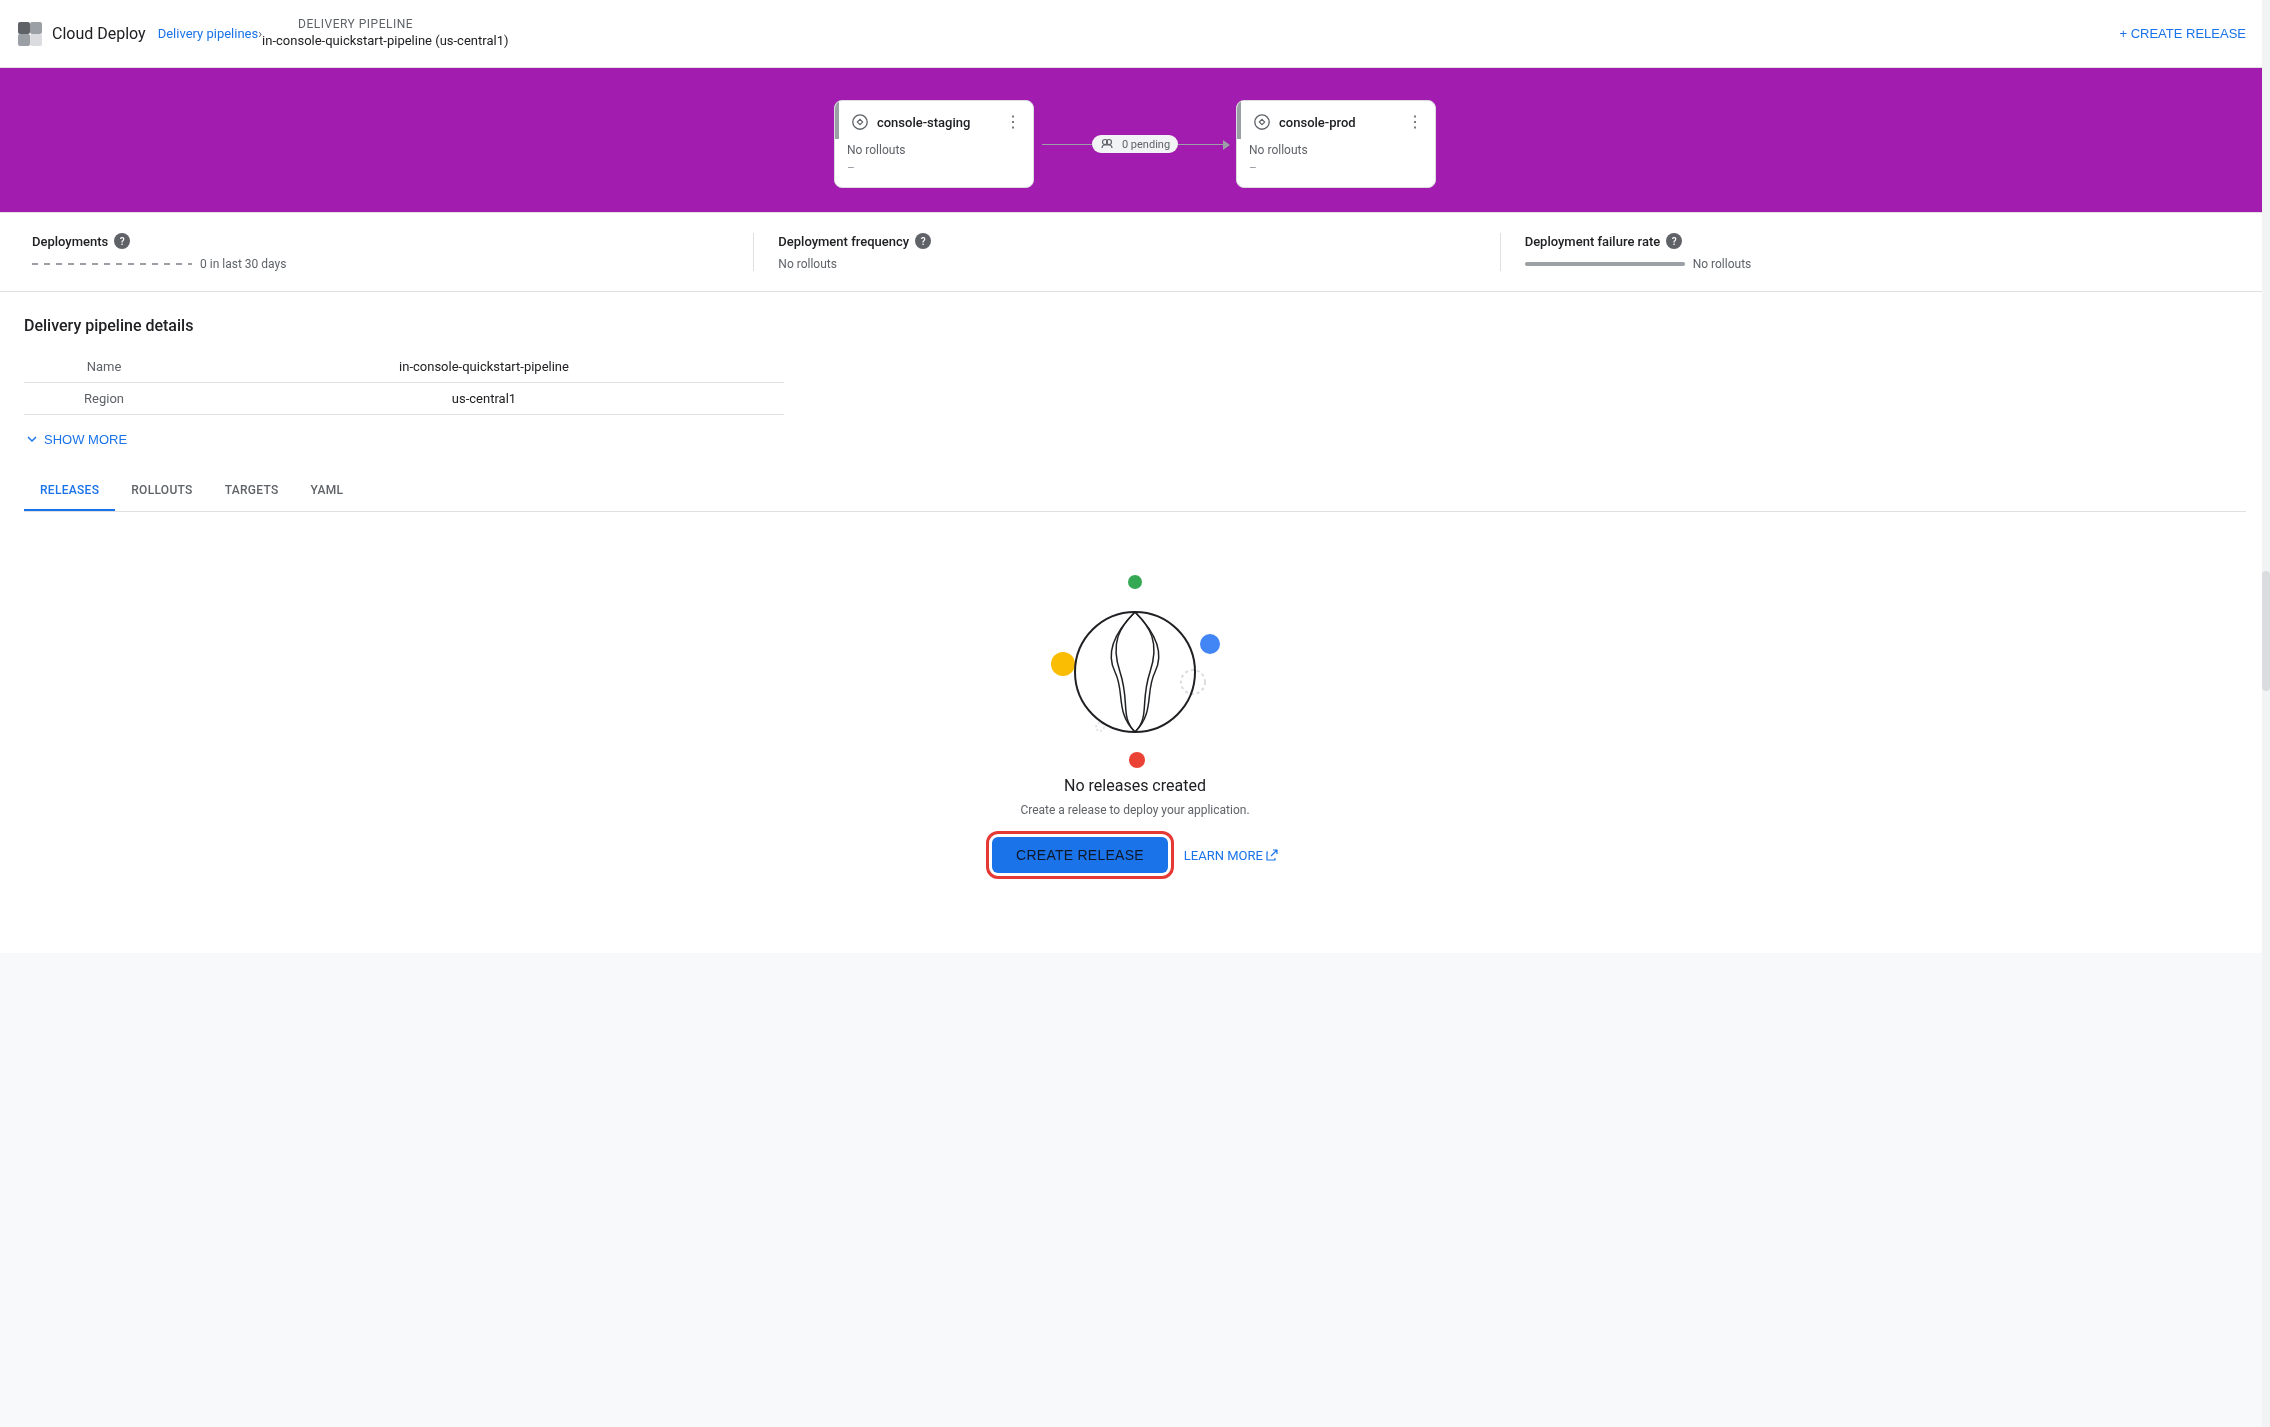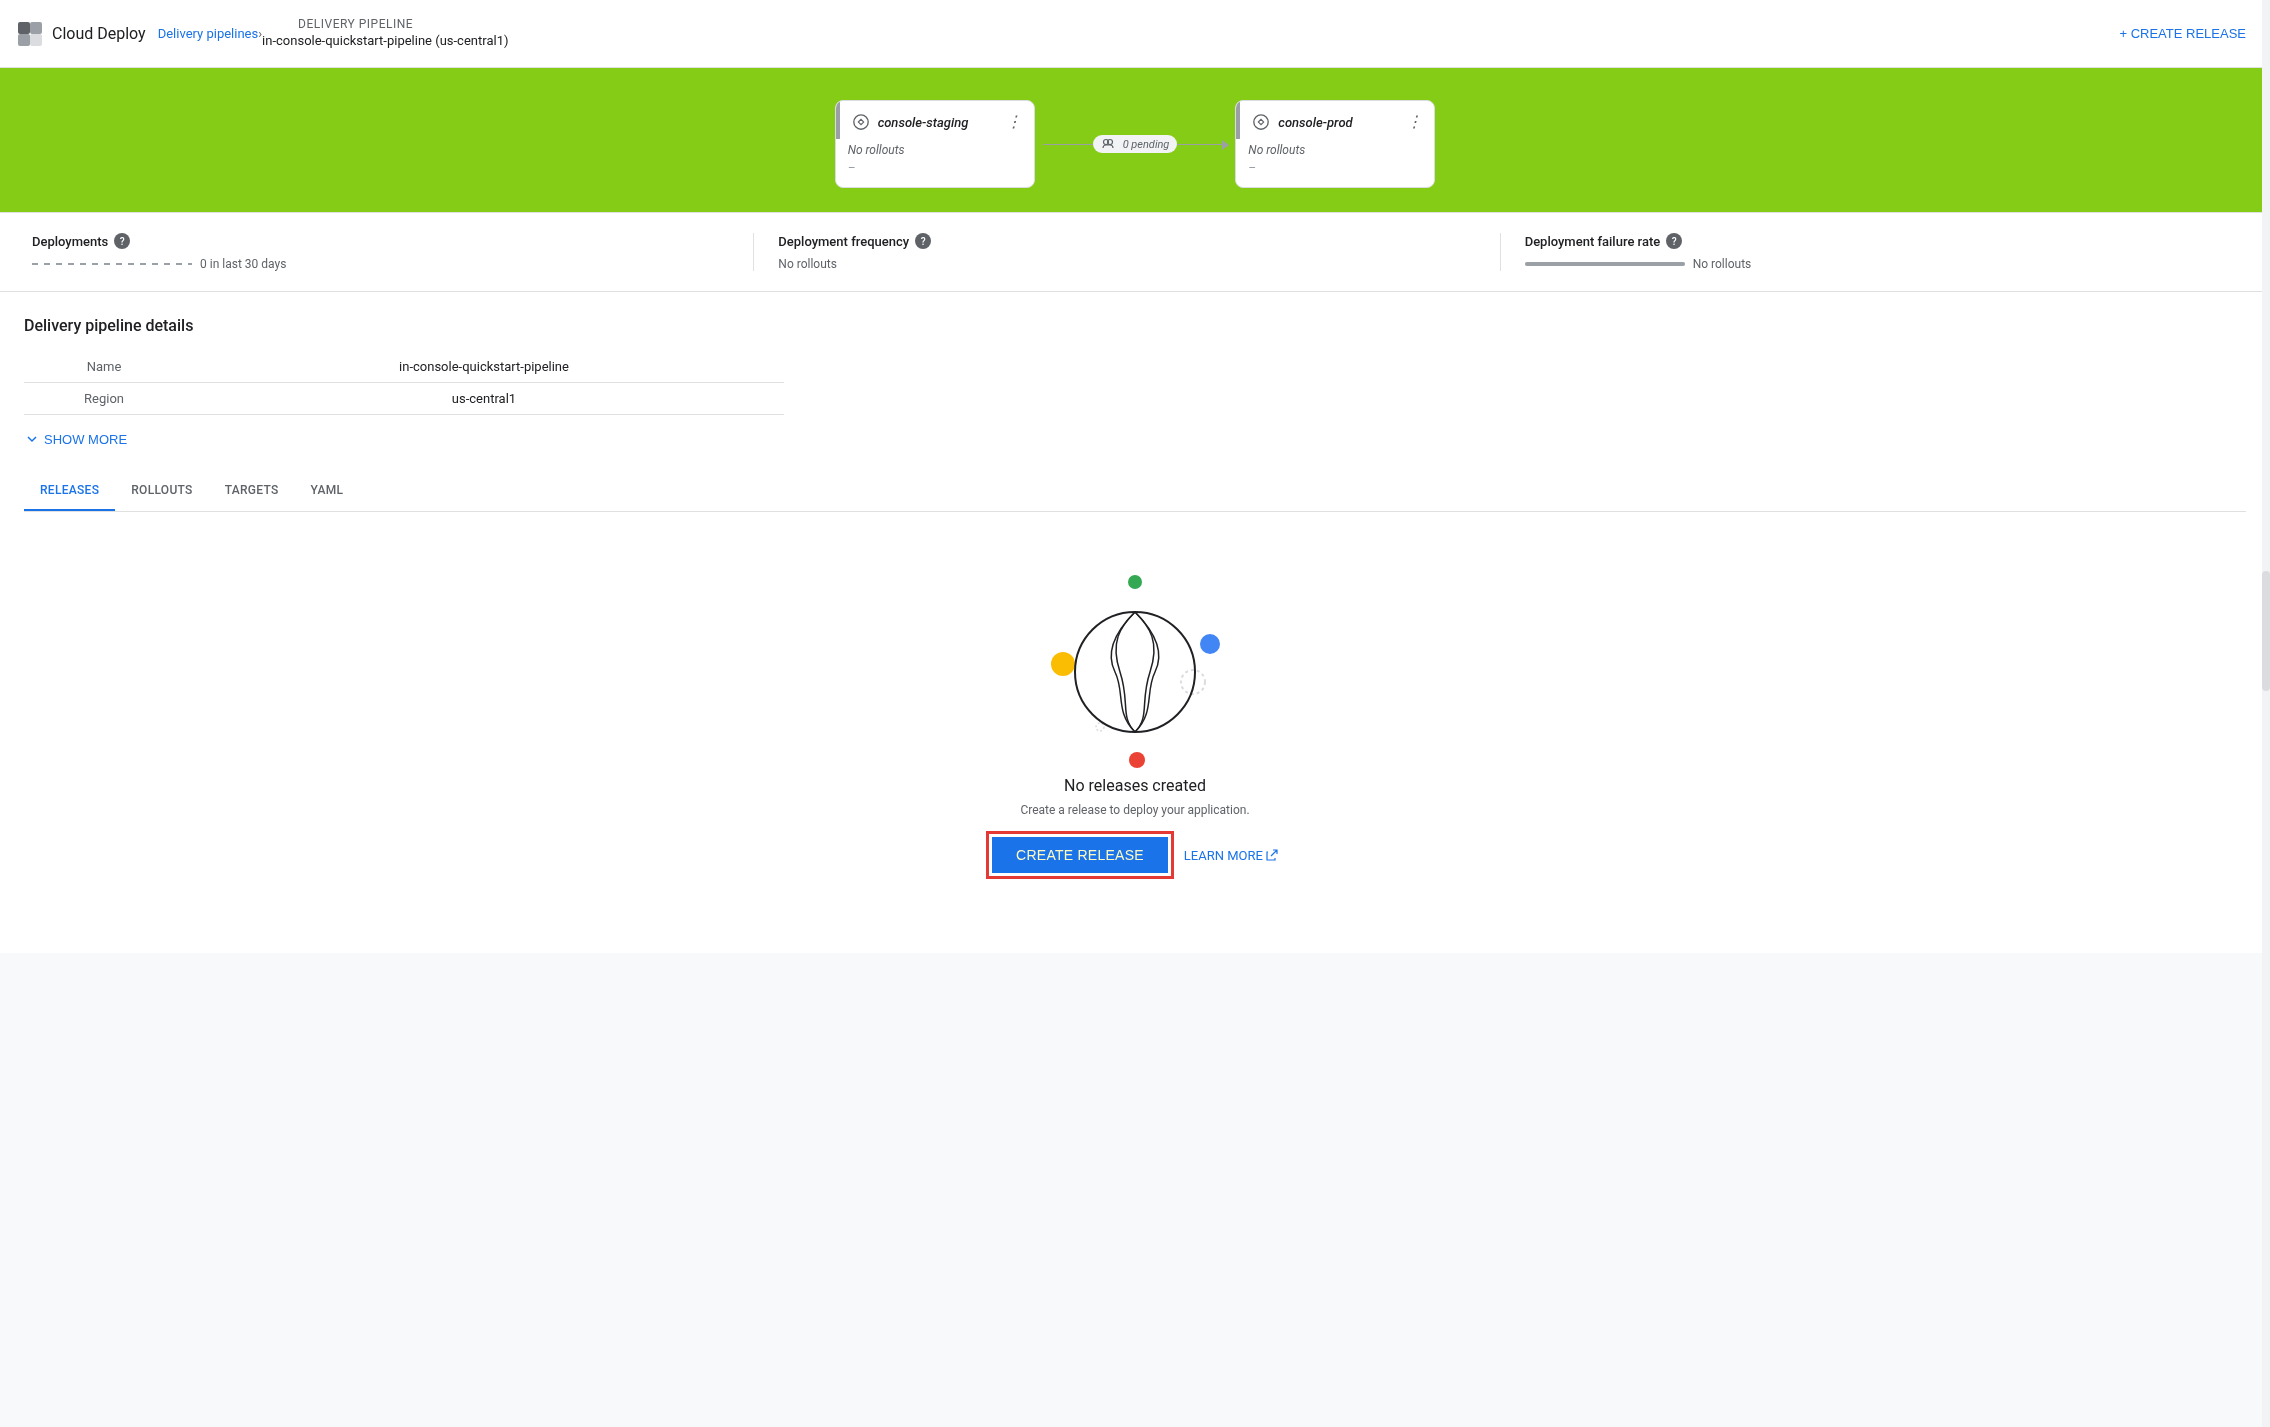--- a/index.html
+++ b/index.html
@@ -64,24 +64,23 @@
       font-size: 13px;
       font-weight: 500;
       cursor: pointer;
       border: none;
       background: none;
       padding: 6px 8px;
     }
 
     
     .pipeline-area {
-      background: #84cc16;
+      background: #a21caf;
       padding: 32px 40px 24px;
       border-bottom: 1px solid #e0e0e0;
-      font-style: italic;
     }
     .pipeline-flow {
       display: flex;
       align-items: center;
       justify-content: center;
       gap: 0;
     }
     .stage-card {
       background: #fff;
       border: 1px solid #dadce0;
@@ -303,23 +302,23 @@
       color: #5f6368;
       margin-bottom: 20px;
     }
     .empty-actions {
       display: flex;
       align-items: center;
       gap: 16px;
     }
     .create-release-btn {
       background: #1a73e8;
-      color: #fef9c3;
+      color: #0f172a;
       border: none;
-      border-radius: 0;
+      border-radius: 6px;
       padding: 10px 24px;
       font-size: 14px;
       font-weight: 500;
       cursor: pointer;
       letter-spacing: 0.25px;
       outline: 3px solid #e53935;
       outline-offset: 3px;
     }
     .learn-more-link {
       color: #1a73e8;

